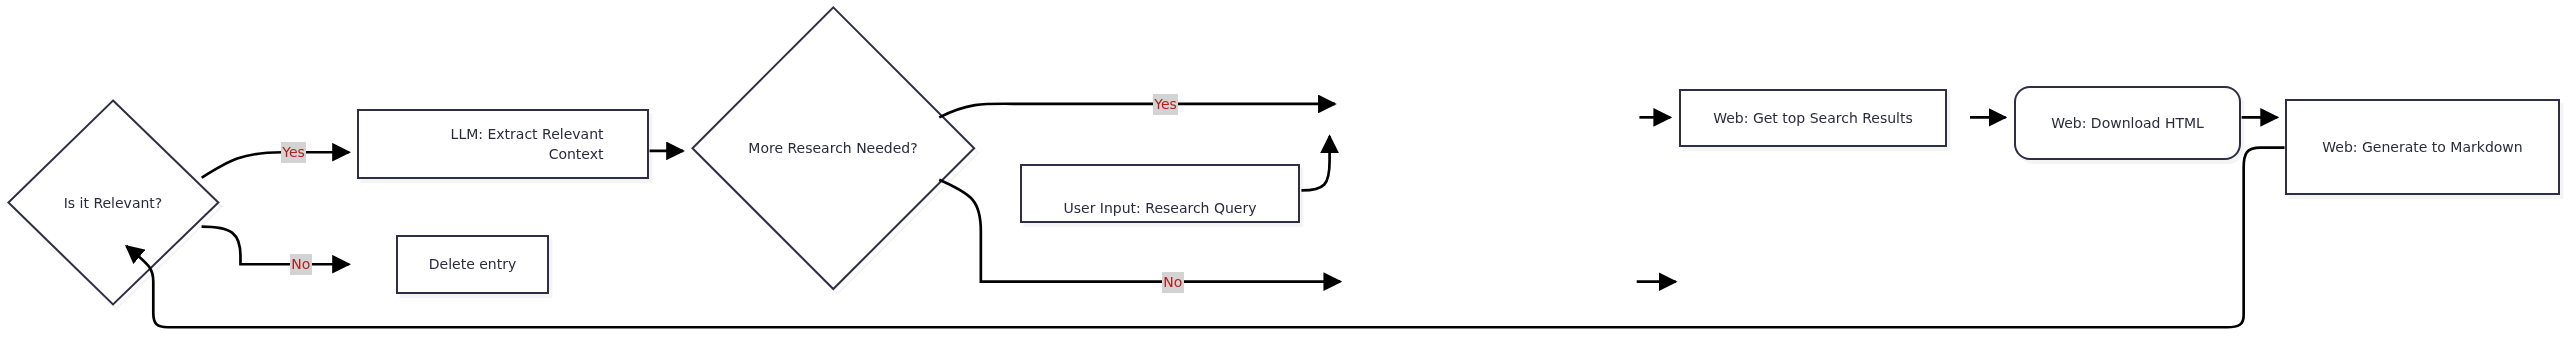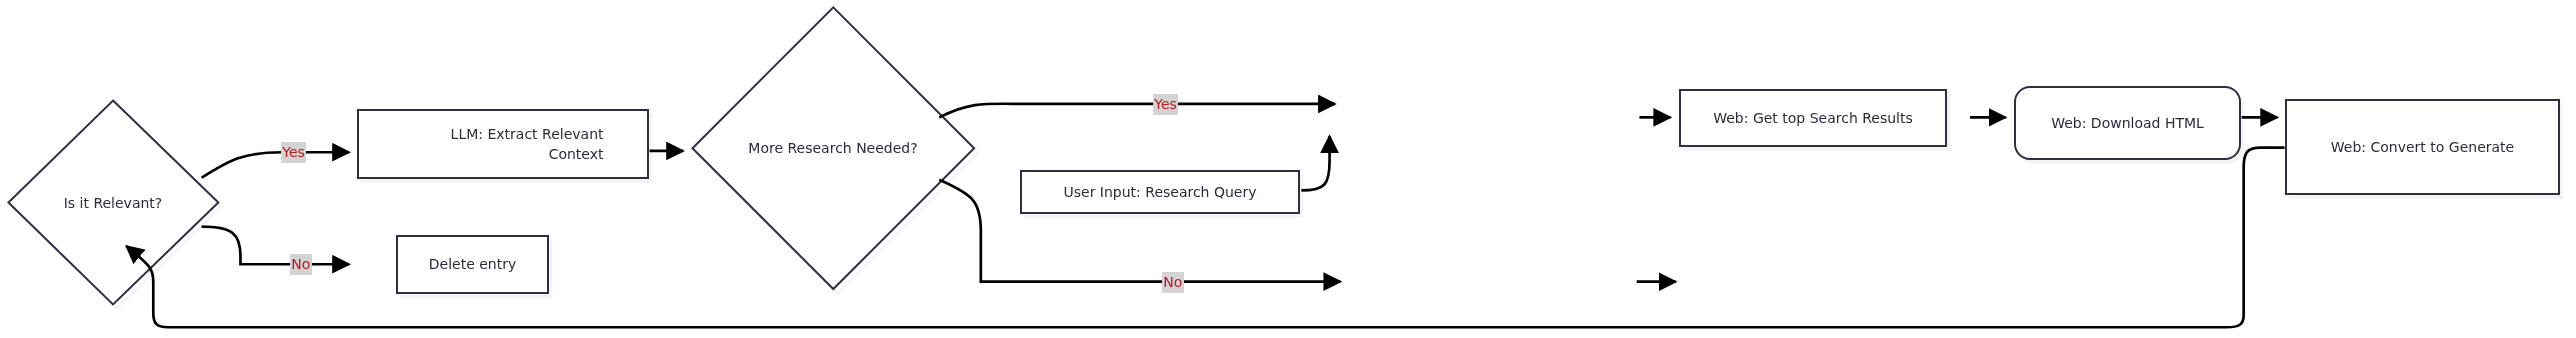--- a/index.html
+++ b/index.html
@@ -118,35 +118,35 @@
   </div>
 
   <div class="node node-rect" style="left:356px; top:235px; width:153px; height:59px;margin-left:40px;">
     <span class="node-label">Delete entry</span>
   </div>
 
   <div class="node node-diamond" style="left:692px; top:7.4px; width:282px; height:282px;">
     <span class="node-label">More Research Needed?</span>
   </div>
 
-  <div class="node node-rect" style="left:1020px; top:170px; width:280px; height:44px;">
+  <div class="node node-rect" style="left:1020px; top:164px; width:280px; height:59px;align-items:flex-end;">
     <span class="node-label">User Input: Research Query</span>
   </div>
 
 
   <div class="node node-rect" style="left:1679px; top:89px; width:268px; height:58px;text-align:right;">
     <span class="node-label">Web: Get top Search Results</span>
   </div>
 
   <div class="node node-rect" style="left:2014px; top:86px; width:227px; height:74px;border-radius:16px;">
     <span class="node-label">Web: Download HTML</span>
   </div>
 
   <div class="node node-rect" style="left:2285px; top:99px; width:275px; height:96px;">
-    <span class="node-label">Web: Convert to Generate</span>
+    <span class="node-label">Web: Generate to Markdown</span>
   </div>
 
 
 
   <div class="edge-label" style="left:281px; top:142px;">Yes</div>
 
   <div class="edge-label" style="left:290px; top:254px;">No</div>
 
   <div class="edge-label" style="left:1153px; top:94px;">Yes</div>
 

